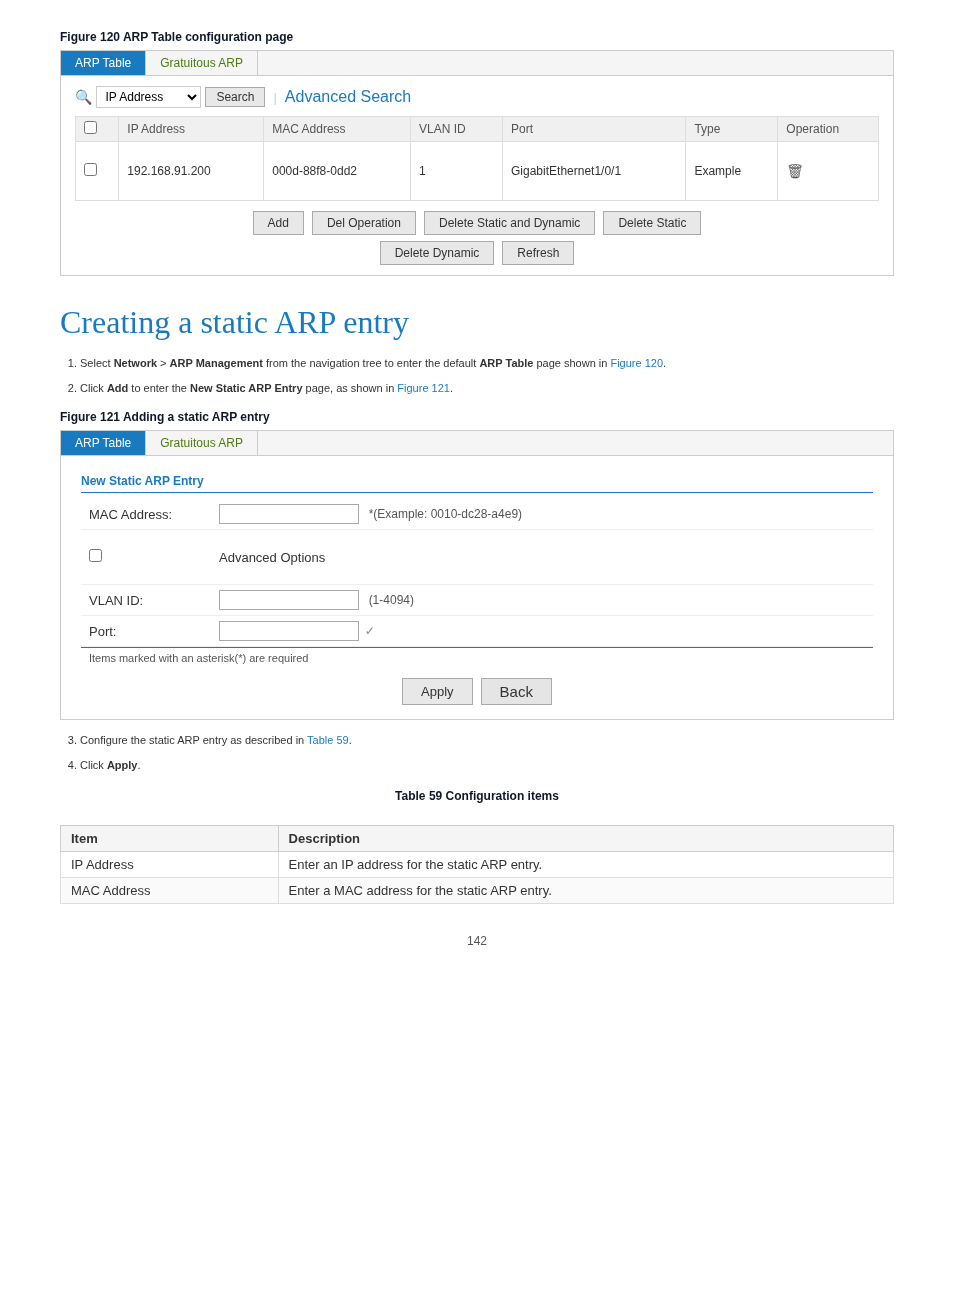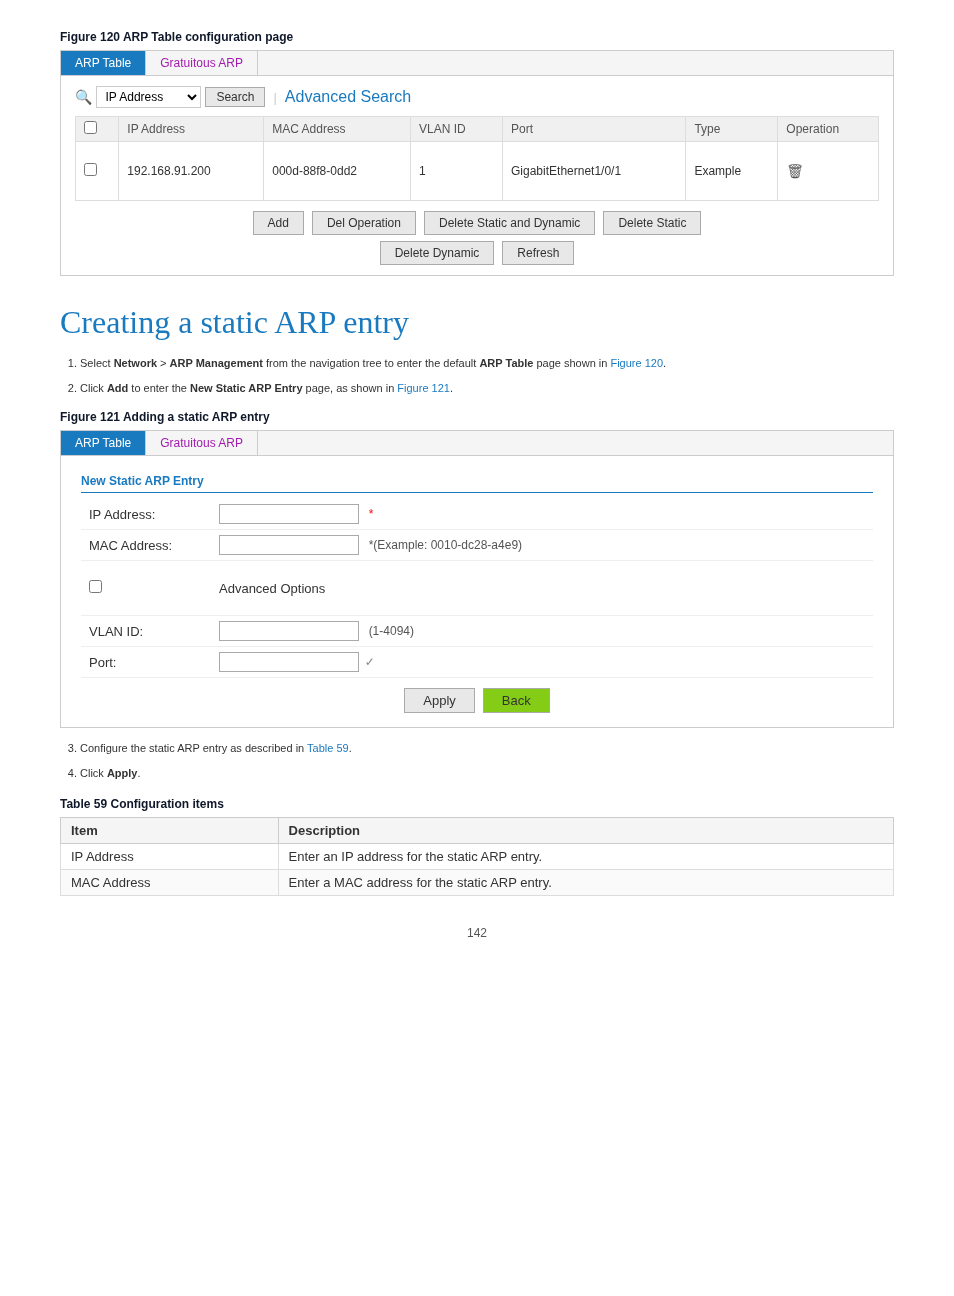--- a/index.html
+++ b/index.html
@@ -26,21 +26,21 @@
       display: flex;
       border: 1px solid #ccc;
       border-bottom: none;
       background: #f5f5f5;
     }
     .tab {
       padding: 5px 14px;
       font-size: 12px;
       cursor: pointer;
       border-right: 1px solid #ccc;
-      color: #a21caf;
+      color: #4d7c0f;
     }
     .tab.active {
       background: #1a7abf;
       color: #fff;
     }
 
     
     .box {
       border: 1px solid #ccc;
       padding: 10px 14px;
@@ -210,34 +210,34 @@
     }
     .apply-btn {
       background: #e8e8e8;
       border: 1px solid #aaa;
       padding: 4px 18px;
       font-size: 13px;
       cursor: pointer;
       color: #333;
     }
     .back-btn {
-      background: #84cc16;
+      background: #e5e5e5;
       border: 1px solid #aaa;
       padding: 4px 18px;
-      font-size: 13px;
+      font-size: 15px;
       cursor: pointer;
       color: #333;
     }
 
     
     .config-table {
       width: 100%;
       border-collapse: collapse;
       font-size: 13px;
-      margin-top: 6px;
+      margin-top: 22px;
     }
     .config-table th {
       background: #f5f5f5;
       border: 1px solid #ccc;
       padding: 5px 10px;
       text-align: left;
       font-weight: bold;
     }
     .config-table td {
       border: 1px solid #ddd;
@@ -340,27 +340,20 @@
 <div>
   <div class="tab-bar">
     <div class="tab active">ARP Table</div>
     <div class="tab">Gratuitous ARP</div>
   </div>
   <div class="box" style="padding: 14px 20px;">
     <div class="form-section-title">New Static ARP Entry</div>
     <table class="form-table">
       <tbody>
         <tr>
-          <td>IP Address:</td>
-          <td>
-            <input type="text" class="form-input" style="">
-            <span class="hint-text red-star">*</span>
-          </td>
-        </tr>
-        <tr>
           <td>MAC Address:</td>
           <td>
             <input type="text" class="form-input" style="">
             <span class="hint-text">*(Example: 0010-dc28-a4e9)</span>
           </td>
         </tr>
         <tr class="advanced-options-row">
           <td>
             <input type="checkbox" style="">
           </td>
@@ -377,37 +370,38 @@
         </tr>
         <tr>
           <td>Port:</td>
           <td>
             <input type="text" class="form-input" style="">
             <span style="display:inline-block; margin-left:2px; font-size:12px; color:#888;">✓</span>
           </td>
         </tr>
       </tbody>
     </table>
+    <div class="required-note">Items marked with an asterisk(*) are required</div>
     <div class="form-btn-row">
       <button class="apply-btn">Apply</button>
       <button class="back-btn">Back</button>
     </div>
   </div>
 </div>
 
 <ol class="steps-list" style="margin-top:12px;" start="3">
   <li>
     <span>Configure the static ARP entry as described in <a class="link-text">Table 59</a>.</span>
   </li>
   <li>
     <span>Click <strong>Apply</strong>.</span>
   </li>
 </ol>
 
-<p class="figure-caption" style="margin-top:16px;">Table 59 Configuration items</p>
+<p class="figure-caption" style="margin-top:16px;text-align:center;">Table 59 Configuration items</p>
 <table class="config-table">
   <thead>
     <tr>
       <th>Item</th>
       <th>Description</th>
     </tr>
   </thead>
   <tbody>
     <tr>
       <td>IP Address</td>

